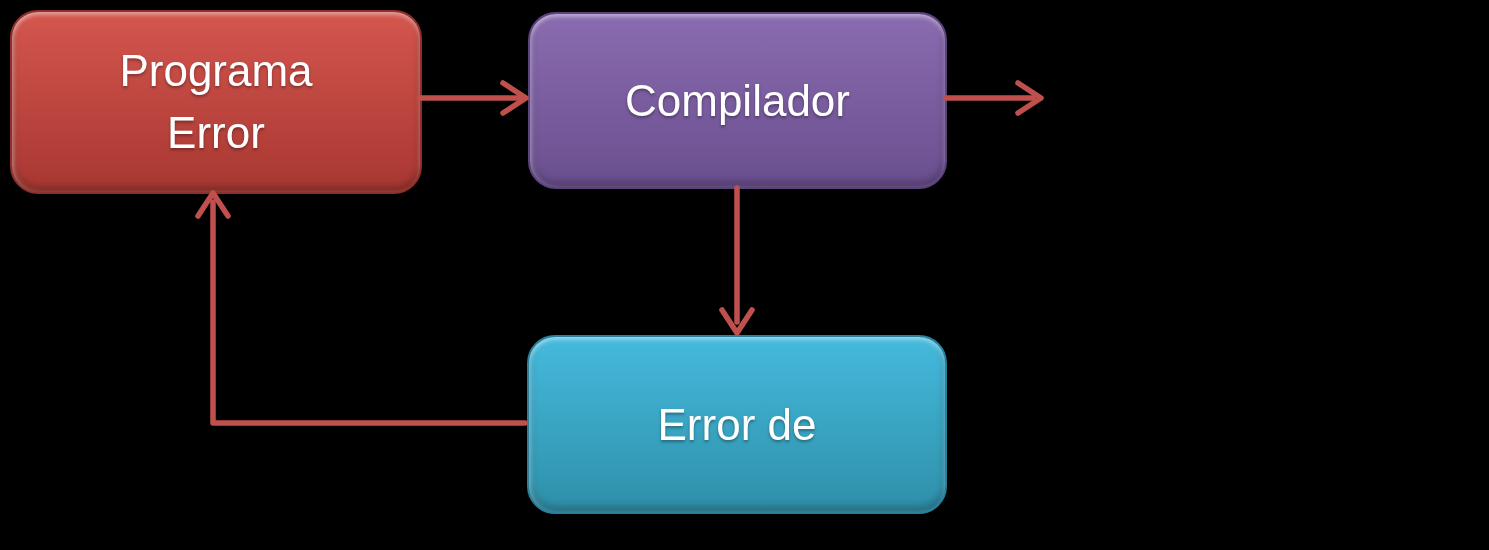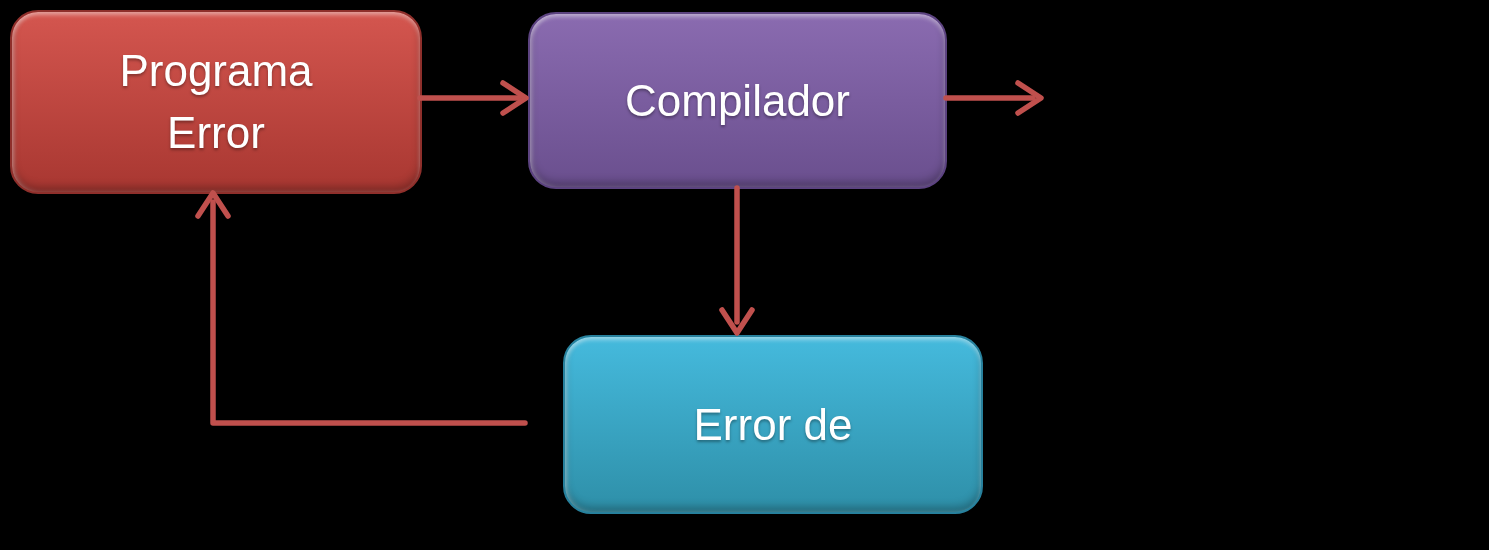--- a/index.html
+++ b/index.html
@@ -62,21 +62,21 @@
   <div class="node" id="node-programa-fuente" style="background: linear-gradient(rgb(212, 86, 79) 0%, rgb(168, 55, 49) 100%); border: 2px solid rgb(142, 47, 43);">
     <span class="label-line">Programa</span>
     <span class="label-line">Error</span>
   </div>
 
   <div class="node" id="node-compilador" style="background: linear-gradient(rgb(138, 107, 176) 0%, rgb(106, 79, 142) 100%); border: 2px solid rgb(92, 67, 128);">
     <span class="label-line">Compilador</span>
   </div>
 
 
-  <div class="node" id="node-error-sintaxis" style="background: linear-gradient(rgb(69, 186, 221) 0%, rgb(46, 143, 168) 100%); border: 2px solid rgb(39, 128, 156); margin-left: 36px;">
+  <div class="node" id="node-error-sintaxis" style="background: linear-gradient(rgb(69, 186, 221) 0%, rgb(46, 143, 168) 100%); border: 2px solid rgb(39, 128, 156);">
     <span class="label-line">Error de</span>
   </div>
 
   <svg class="connector-layer" viewBox="0 0 1489 550">
 
     <g>
       <path d="M420 98 H519" stroke="#C0504D"></path>
       <path d="M503 83 L526 98 L503 113" stroke="#C0504D"></path>
     </g>
 

